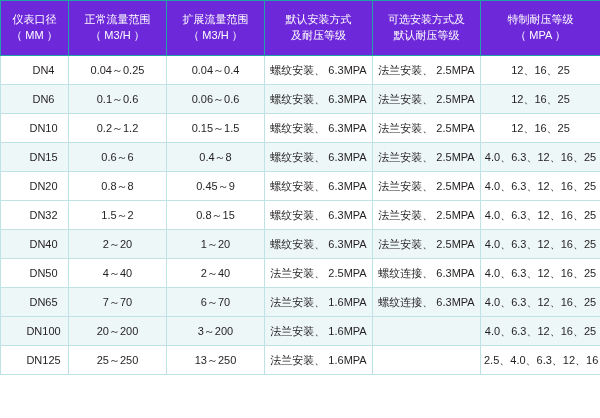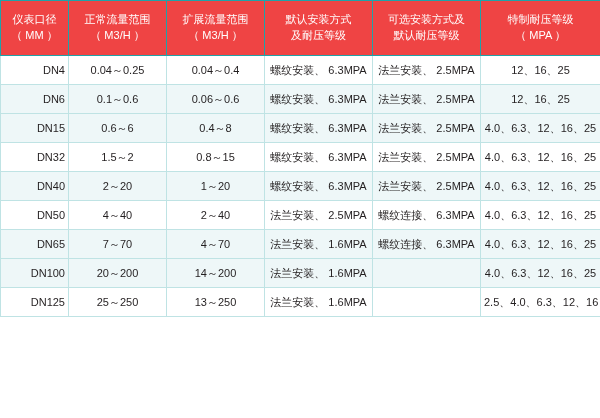--- a/index.html
+++ b/index.html
@@ -19,21 +19,21 @@
     table-layout: fixed;
   }
   #spec-table col.c0 { width: 68px; }
   #spec-table col.c1 { width: 98px; }
   #spec-table col.c2 { width: 98px; }
   #spec-table col.c3 { width: 108px; }
   #spec-table col.c4 { width: 108px; }
   #spec-table col.c5 { width: 120px; }
 
   #spec-table thead th {
-    background: #ef4444;
+    background: #6d28d9;
     color: #ffffff;
     font-size: 11px;
     font-weight: normal;
     line-height: 1.45;
     padding: 6px 2px;
     border: 1px solid #20A2A8;
     text-align: center;
     vertical-align: middle;
     height: 42px;
   }
@@ -42,21 +42,21 @@
     color: #231f20;
     border: 1px solid #bfe3e4;
     text-align: center;
     vertical-align: middle;
     height: 24px;
     padding: 2px 3px;
     white-space: nowrap;
     overflow: hidden;
   }
   #spec-table tbody td.col-name {
-    text-align: right;
+    text-align: center;
     padding-left: 21px;
   }
   #spec-table tbody tr.alt td {
     background: #eef7f8;
     margin-left: 28px;
   }
   #spec-table tbody tr td:first-child {
     border-left: 1px solid #bfe3e4;
   }
 </style>
@@ -110,24 +110,40 @@
         <td>12、16、25</td>
       </tr>
       <tr class="alt">
         <td class="col-name">DN6</td>
         <td>0.1～0.6</td>
         <td>0.06～0.6</td>
         <td>螺纹安装、 6.3MPA</td>
         <td>法兰安装、 2.5MPA</td>
         <td>12、16、25</td>
       </tr>
+      <tr>
+        <td class="col-name">DN10</td>
+        <td>0.2～1.2</td>
+        <td>0.15～1.5</td>
+        <td>螺纹安装、 6.3MPA</td>
+        <td>法兰安装、 2.5MPA</td>
+        <td>12、16、25</td>
+      </tr>
       <tr class="alt">
         <td class="col-name">DN15</td>
         <td>0.6～6</td>
         <td>0.4～8</td>
+        <td>螺纹安装、 6.3MPA</td>
+        <td>法兰安装、 2.5MPA</td>
+        <td>4.0、6.3、12、16、25</td>
+      </tr>
+      <tr>
+        <td class="col-name">DN20</td>
+        <td>0.8～8</td>
+        <td>0.45～9</td>
         <td>螺纹安装、 6.3MPA</td>
         <td>法兰安装、 2.5MPA</td>
         <td>4.0、6.3、12、16、25</td>
       </tr>
       <tr>
         <td class="col-name">DN32</td>
         <td>1.5～2</td>
         <td>0.8～15</td>
         <td>螺纹安装、 6.3MPA</td>
         <td>法兰安装、 2.5MPA</td>
@@ -145,29 +161,29 @@
         <td class="col-name">DN50</td>
         <td>4～40</td>
         <td>2～40</td>
         <td>法兰安装、 2.5MPA</td>
         <td>螺纹连接、 6.3MPA</td>
         <td>4.0、6.3、12、16、25</td>
       </tr>
       <tr class="alt">
         <td class="col-name">DN65</td>
         <td>7～70</td>
-        <td>4～70</td>
+        <td>6～70</td>
         <td>法兰安装、 1.6MPA</td>
         <td>螺纹连接、 6.3MPA</td>
         <td>4.0、6.3、12、16、25</td>
       </tr>
       <tr class="alt">
         <td class="col-name">DN100</td>
         <td>20～200</td>
-        <td>14～200</td>
+        <td>3～200</td>
         <td>法兰安装、 1.6MPA</td>
         <td></td>
         <td>4.0、6.3、12、16、25</td>
       </tr>
       <tr>
         <td class="col-name">DN125</td>
         <td>25～250</td>
         <td>13～250</td>
         <td>法兰安装、 1.6MPA</td>
         <td></td>

